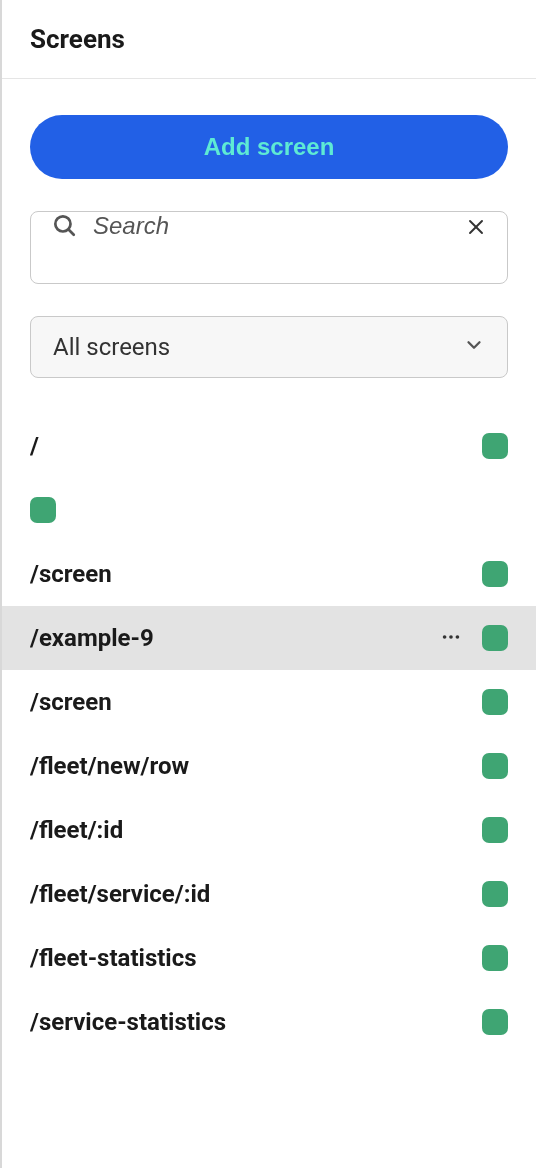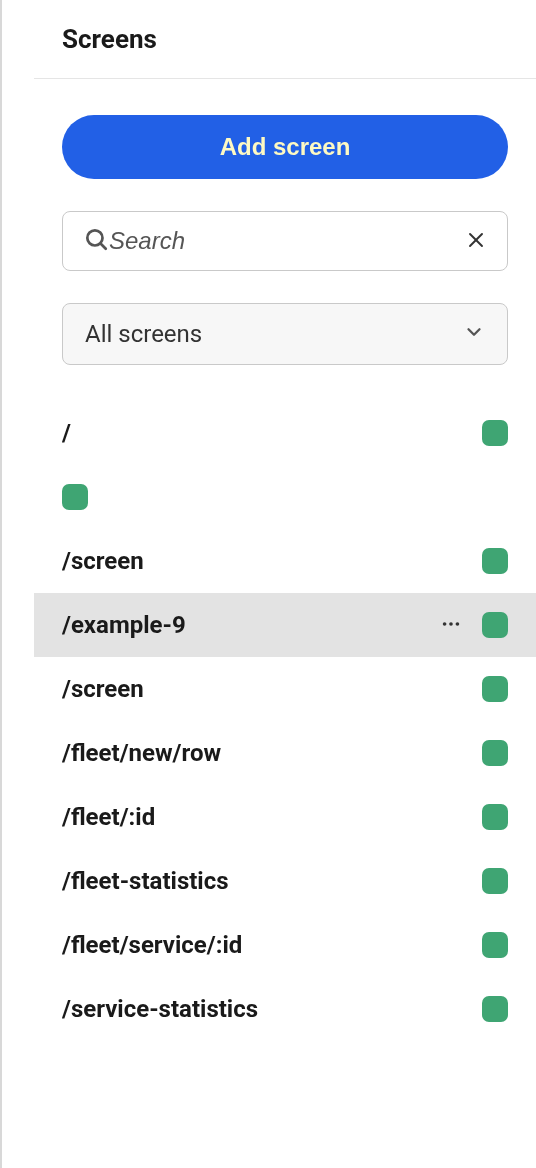--- a/index.html
+++ b/index.html
@@ -13,56 +13,56 @@
       width: 536px;
       height: 1168px;
       overflow: hidden;
     }
     .panel {
       width: 536px;
       height: 100%;
       border-left: 2px solid #d8d8d8;
       display: flex;
       flex-direction: column;
-      padding-left: 32px;
     }
     .header {
       padding: 24px 28px 24px 28px;
       border-bottom: 1px solid #e5e5e5;
     }
     .header-title {
       font-size: 26px;
       font-weight: 700;
       color: #1a1a1a;
     }
     .controls {
       padding: 36px 28px 0 28px;
       display: flex;
       flex-direction: column;
       gap: 32px;
     }
     .add-btn {
       background: #2260E6;
-      color: #fef9c3;
+      color: #5eead4;
       border: none;
       border-radius: 999px;
       height: 64px;
       font-size: 24px;
       font-weight: 700;
       cursor: pointer;
       width: 100%;
     }
     .search-wrap {
       position: relative;
       display: flex;
-      align-items: center;
+      align-items: flex-start;
       border: 1px solid #c9c9c9;
       border-radius: 8px;
-      height: 60px;
+      height: 73px;
       padding: 0 18px 0 20px;
+      gap: 16px;
     }
     .search-icon {
       color: #555;
       flex-shrink: 0;
     }
     .search-input {
       flex: 1;
       border: none;
       outline: none;
       font-size: 24px;
@@ -234,32 +234,32 @@
           <div class="status-badge status-green"></div>
         </div>
       </div>
       <div class="list-item">
         <span class="item-path">/fleet/:id</span>
         <div class="item-right">
           <div class="status-badge status-green"></div>
         </div>
       </div>
       <div class="list-item">
+        <span class="item-path">/fleet/service/:id</span>
+        <div class="item-right">
+          <div class="status-badge status-green"></div>
+        </div>
+      </div>
+      <div class="list-item">
         <span class="item-path">/fleet-statistics</span>
         <div class="item-right">
           <div class="status-badge status-green"></div>
         </div>
       </div>
       <div class="list-item">
-        <span class="item-path">/fleet/service/:id</span>
-        <div class="item-right">
-          <div class="status-badge status-green"></div>
-        </div>
-      </div>
-      <div class="list-item">
         <span class="item-path">/service-statistics</span>
         <div class="item-right">
           <div class="status-badge status-green"></div>
         </div>
       </div>
     </div>
 
 </div>
 
 </body></html>

